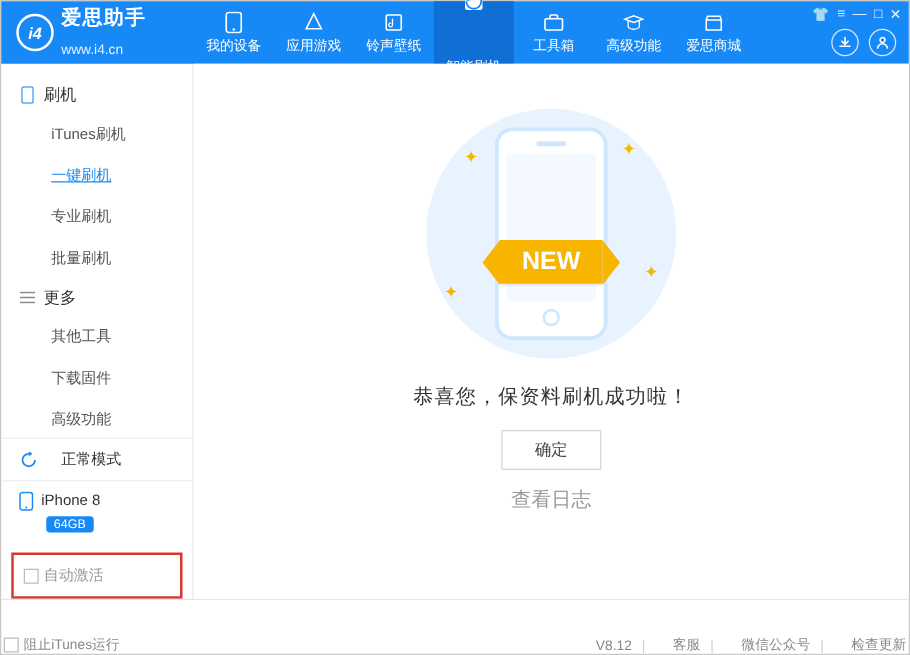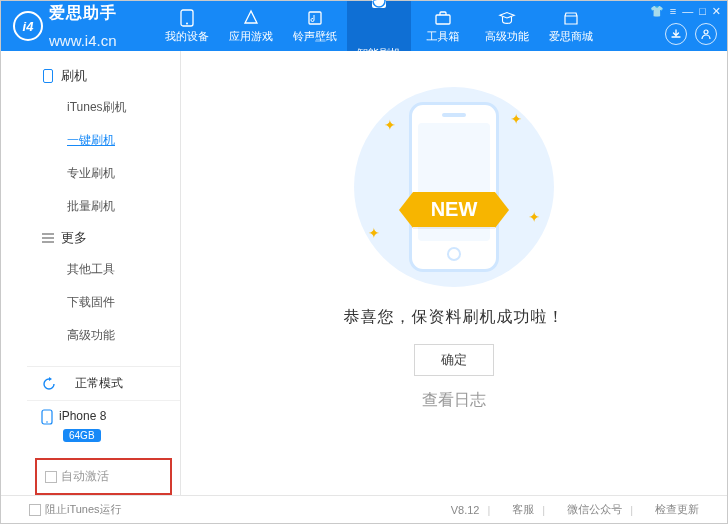--- a/index.html
+++ b/index.html
@@ -6,37 +6,37 @@
   body { width: 728px; height: 524px; overflow: hidden; background: #fff; }
 
   .window { width: 728px; height: 524px; display: flex; flex-direction: column; border: 1px solid #c9c9c9; }
 
   
   .header { height: 50px; background: #1789f7; display: flex; align-items: center; color: #fff; position: relative; }
   .logo-wrap { display: flex; align-items: center; padding-left: 12px; width: 154px; }
   .logo-circle { width: 30px; height: 30px; border: 2px solid #fff; border-radius: 50%; display: flex; align-items: center; justify-content: center; font-style: italic; font-weight: bold; font-size: 13px; }
   .logo-text { margin-left: 6px; line-height: 1; }
   .logo-title { font-size: 16px; font-weight: bold; letter-spacing: 1px; }
-  .logo-sub { font-size: 15px; opacity: 0.9; margin-top: 12px; }
+  .logo-sub { font-size: 11px; opacity: 0.9; margin-top: 12px; }
 
   .top-nav { display: flex; height: 100%; }
   .top-nav-item { width: 64px; height: 100%; display: flex; flex-direction: column; align-items: center; justify-content: center; cursor: pointer; font-size: 11px; gap: 2px; }
   .top-nav-item.active { background: #0f6fd4; gap: 36px; }
   .top-nav-item .icon { width: 18px; height: 18px; display: flex; align-items: center; justify-content: center; }
 
   .win-controls { position: absolute; top: 4px; right: 6px; display: flex; gap: 6px; font-size: 11px; }
   .win-controls span { cursor: pointer; opacity: 0.9; }
 
   .header-right { position: absolute; right: 10px; bottom: 6px; display: flex; gap: 8px; }
   .circle-btn { width: 22px; height: 22px; border: 1.5px solid rgba(255,255,255,0.8); border-radius: 50%; display: flex; align-items: center; justify-content: center; cursor: pointer; }
 
   
   .body { flex: 1; display: flex; min-height: 0; }
 
-  .sidebar { width: 154px; border-right: 1px solid #e5e5e5; display: flex; flex-direction: column; font-size: 12px; color: #555; margin-left: 26px; }
+  .sidebar { width: 154px; border-right: 1px solid #e5e5e5; display: flex; flex-direction: column; font-size: 12px; color: #555; }
   .side-scroll { flex: 1; overflow: hidden; padding-top: 10px; }
   .side-group-title { display: flex; align-items: center; gap: 6px; padding: 6px 14px; color: #333; font-size: 13px; }
   .side-item { padding: 8px 14px 8px 40px; cursor: pointer; color: #555; }
   .side-item.active { color: #1789f7; text-decoration: underline; }
   .side-group-title .gicon { width: 14px; height: 14px; display: inline-flex; align-items: center; justify-content: center; color: #888; }
 
   .side-bottom { border-top: 1px solid #eee; }
   .mode-row { display: flex; align-items: center; gap: 18px; padding: 8px 14px; border-bottom: 1px solid #f0f0f0; color: #333; }
   .mode-row .micon { width: 16px; height: 16px; display: inline-flex; align-items: center; justify-content: center; color: #1789f7; }
   .device-row { padding: 8px 14px 10px; }
@@ -63,21 +63,21 @@
   .sp1 { top:30px; left:40px; }
   .sp2 { top:24px; right:42px; }
   .sp3 { bottom:46px; left:24px; }
   .sp4 { bottom:62px; right:24px; }
 
   .result-text { margin-top: 20px; font-size: 16px; color:#333; letter-spacing:1px; }
   .ok-btn { margin-top: 16px; border:1px solid #d6d6d6; background:#fff; padding:6px 26px; font-size:13px; color:#444; cursor:pointer; }
   .log-link { margin-top: 14px; font-size:16px; color:#9a9a9a; cursor:pointer; }
 
   
-  .footer { height: 28px; border-top:1px solid #e5e5e5; display:flex; align-items:center; font-size:11px; color:#888; padding:0 28px; }
+  .footer { height: 44px; border-top:1px solid #e5e5e5; display:flex; align-items:flex-end; font-size:11px; color:#888; padding:0 2px; }
   .footer .fchk { display:flex; align-items:center; gap:4px; cursor:pointer; }
   .footer .spacer { flex:1; }
   .footer .flink { margin-left:14px; cursor:pointer; }
   .footer .sep { margin:0 8px; color:#ccc; }
 
   svg { display:block; }
 </style>
 </head>
 <body>
 

